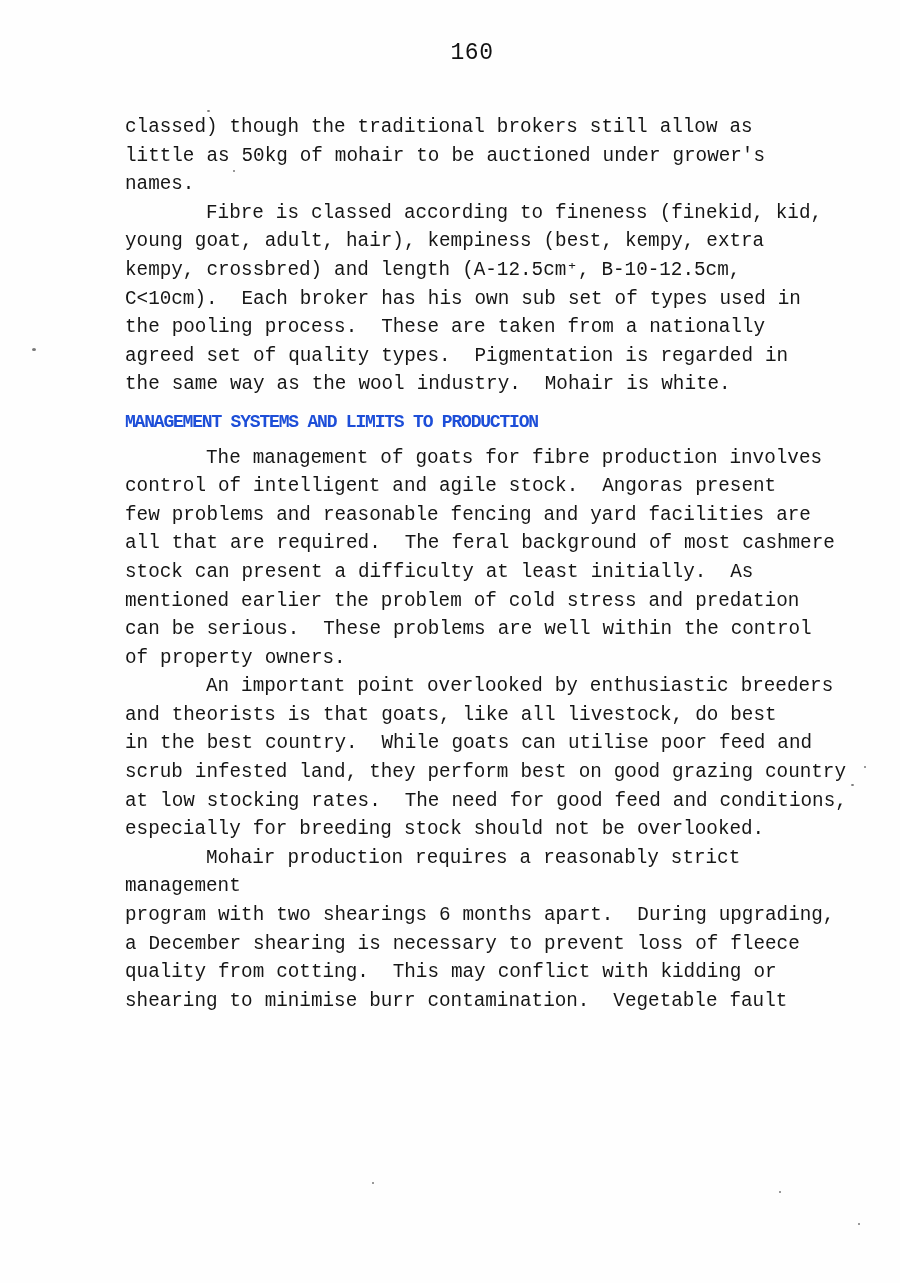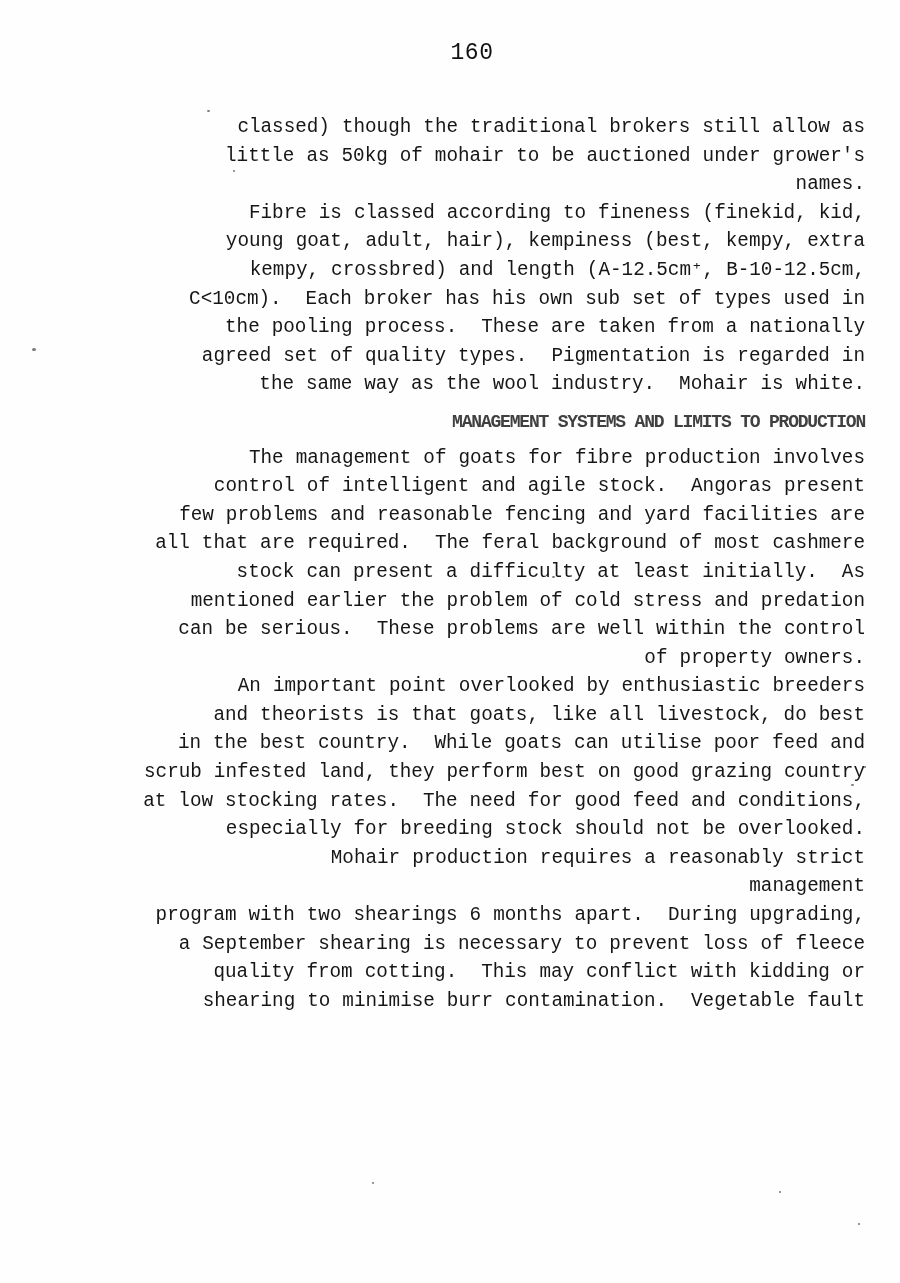--- a/index.html
+++ b/index.html
@@ -27,37 +27,36 @@
     letter-spacing: 0.5px;
     color: #121212;
   }
   .page-body {
     position: absolute;
     top: 113px;
     left: 125px;
     width: 740px;
     font-size: 19.3px;
     line-height: 28.6px;
-    text-align: right;
   }
   p.para {
     margin: 0;
     white-space: pre-wrap;
     word-spacing: 0.4px;
   }
   p.para.indent {
     text-indent: 7ch;
   }
   h2.section-heading {
     margin: 9px 0 7px 0;
     font-size: 18px;
     line-height: 28.6px;
     font-weight: bold;
     letter-spacing: -1.2px;
-    color: #404040;
+    color: #1d4ed8;
     white-space: pre;
   }
   
   .speck {
     position: absolute;
     background: #4a4a4a;
     border-radius: 50%;
     opacity: 0.75;
   }
 </style>
@@ -97,21 +96,21 @@
 
     <p class="para indent">An important point overlooked by enthusiastic breeders
 and theorists is that goats, like all livestock, do best
 in the best country.  While goats can utilise poor feed and
 scrub infested land, they perform best on good grazing country
 at low stocking rates.  The need for good feed and conditions,
 especially for breeding stock should not be overlooked.</p>
 
     <p class="para indent">Mohair production requires a reasonably strict management
 program with two shearings 6 months apart.  During upgrading,
-a September shearing is necessary to prevent loss of fleece
+a December shearing is necessary to prevent loss of fleece
 quality from cotting.  This may conflict with kidding or
 shearing to minimise burr contamination.  Vegetable fault</p>
 
   </main>
 
   <div class="speck" style="left:207px; top:110px; width:3px; height:2px;"></div>
   <div class="speck" style="left:233px; top:170px; width:2px; height:2px;"></div>
   <div class="speck" style="left:32px; top:348px; width:4px; height:3px;"></div>
   <div class="speck" style="left:552px; top:576px; width:3px; height:2px;"></div>
   <div class="speck" style="left:851px; top:784px; width:3px; height:2px;"></div>

